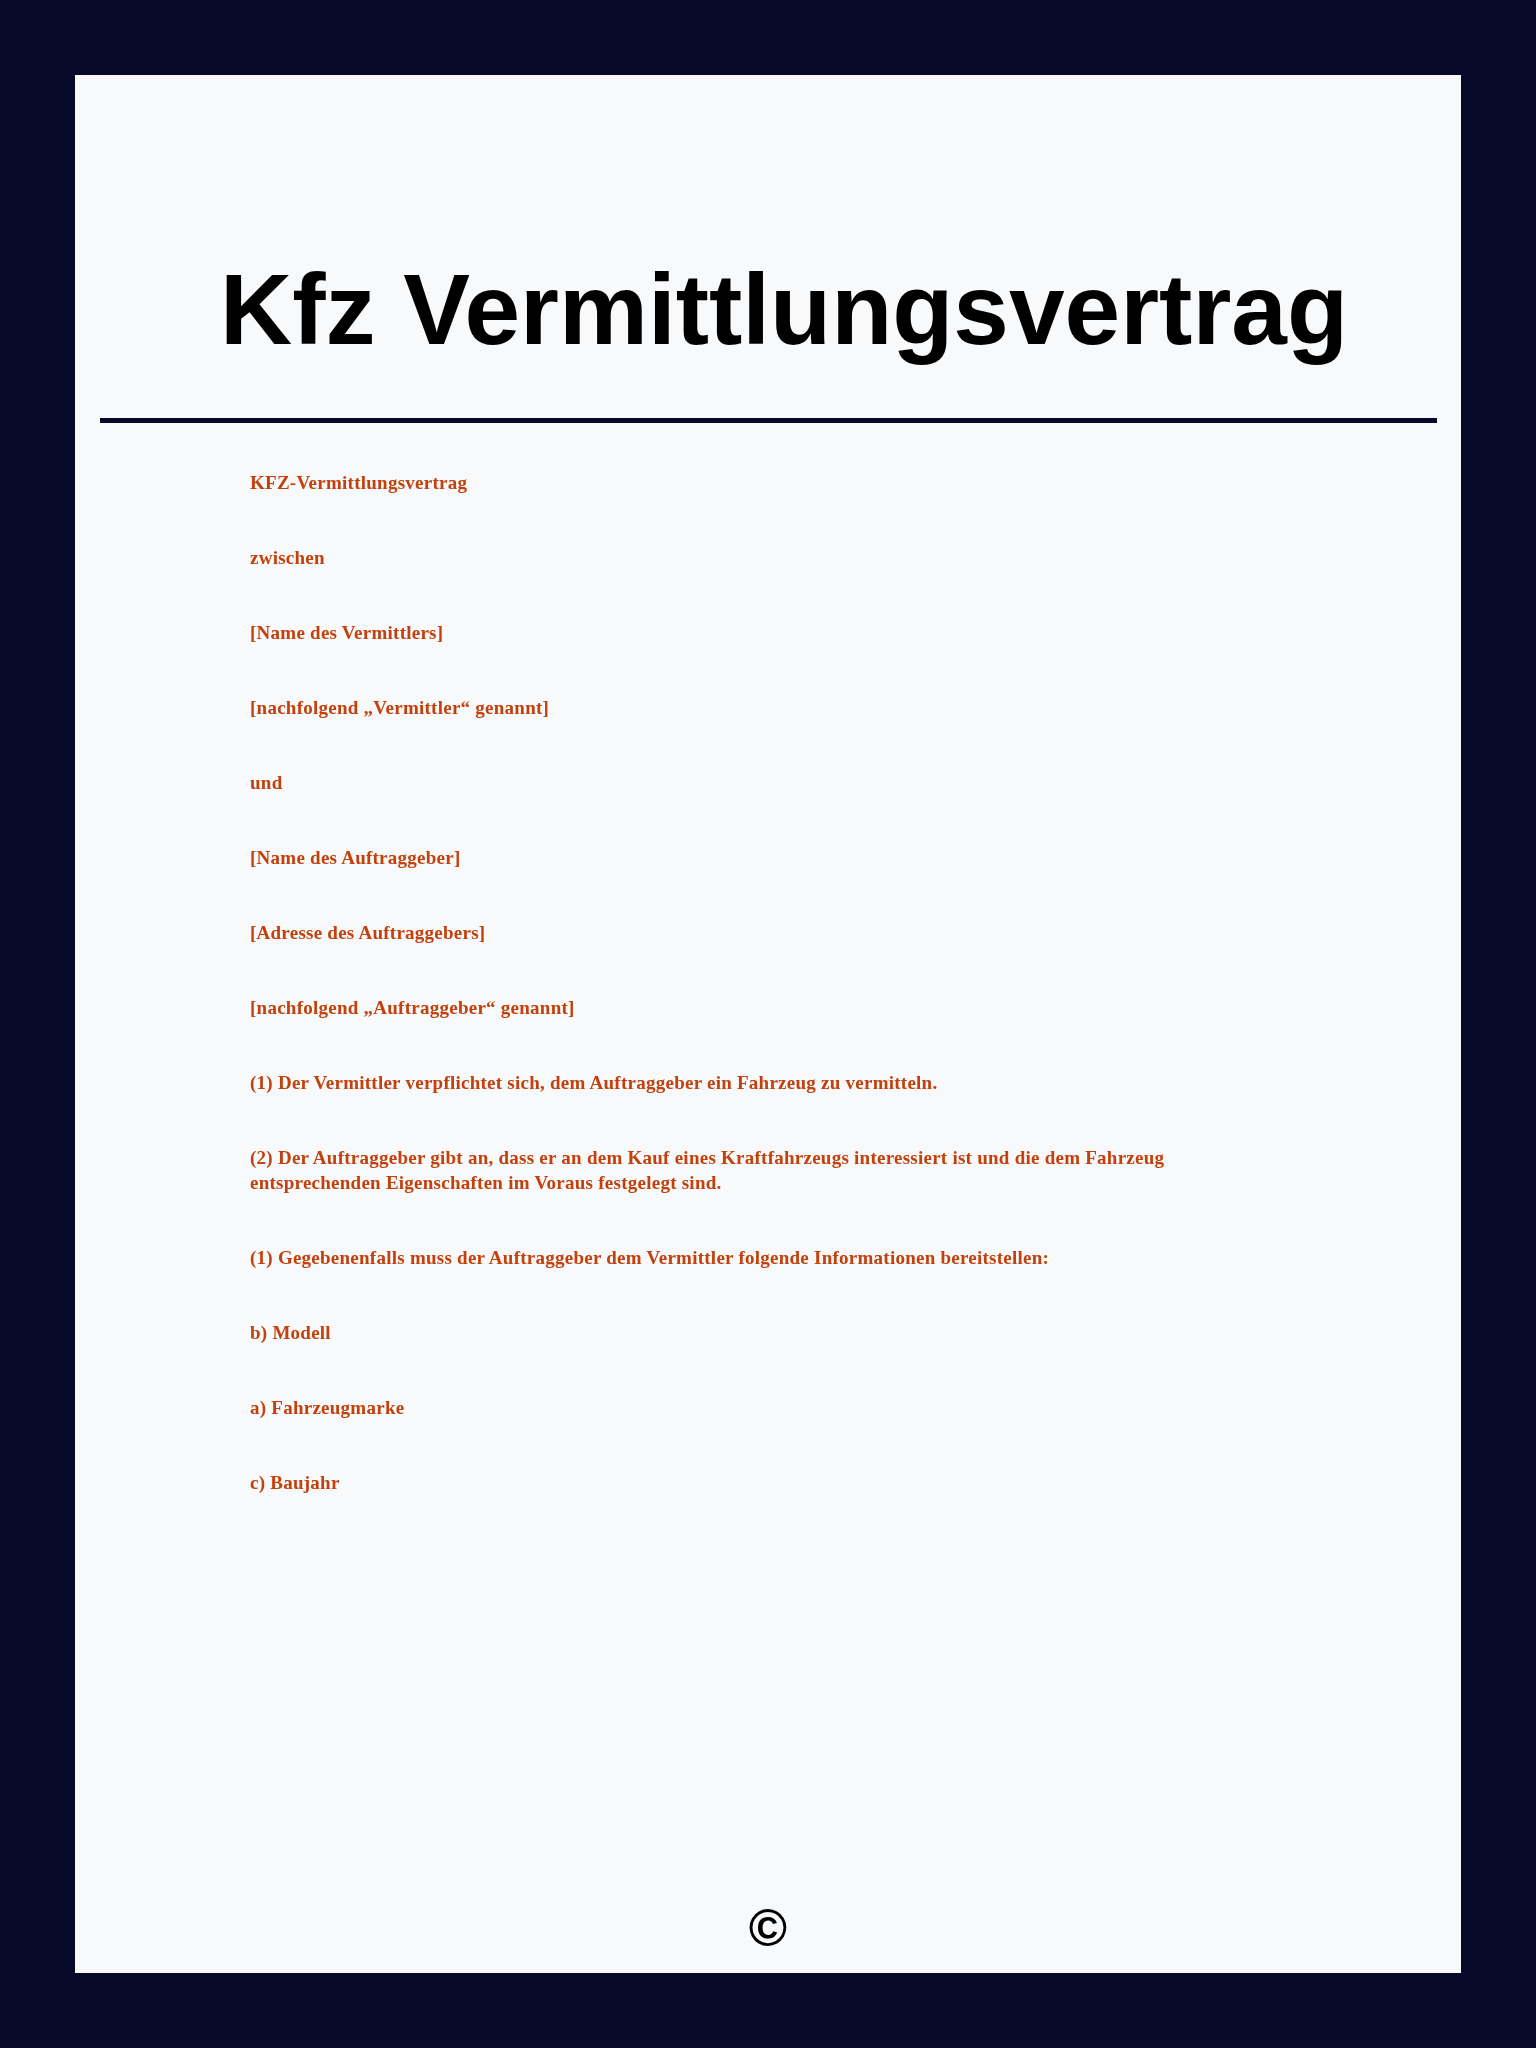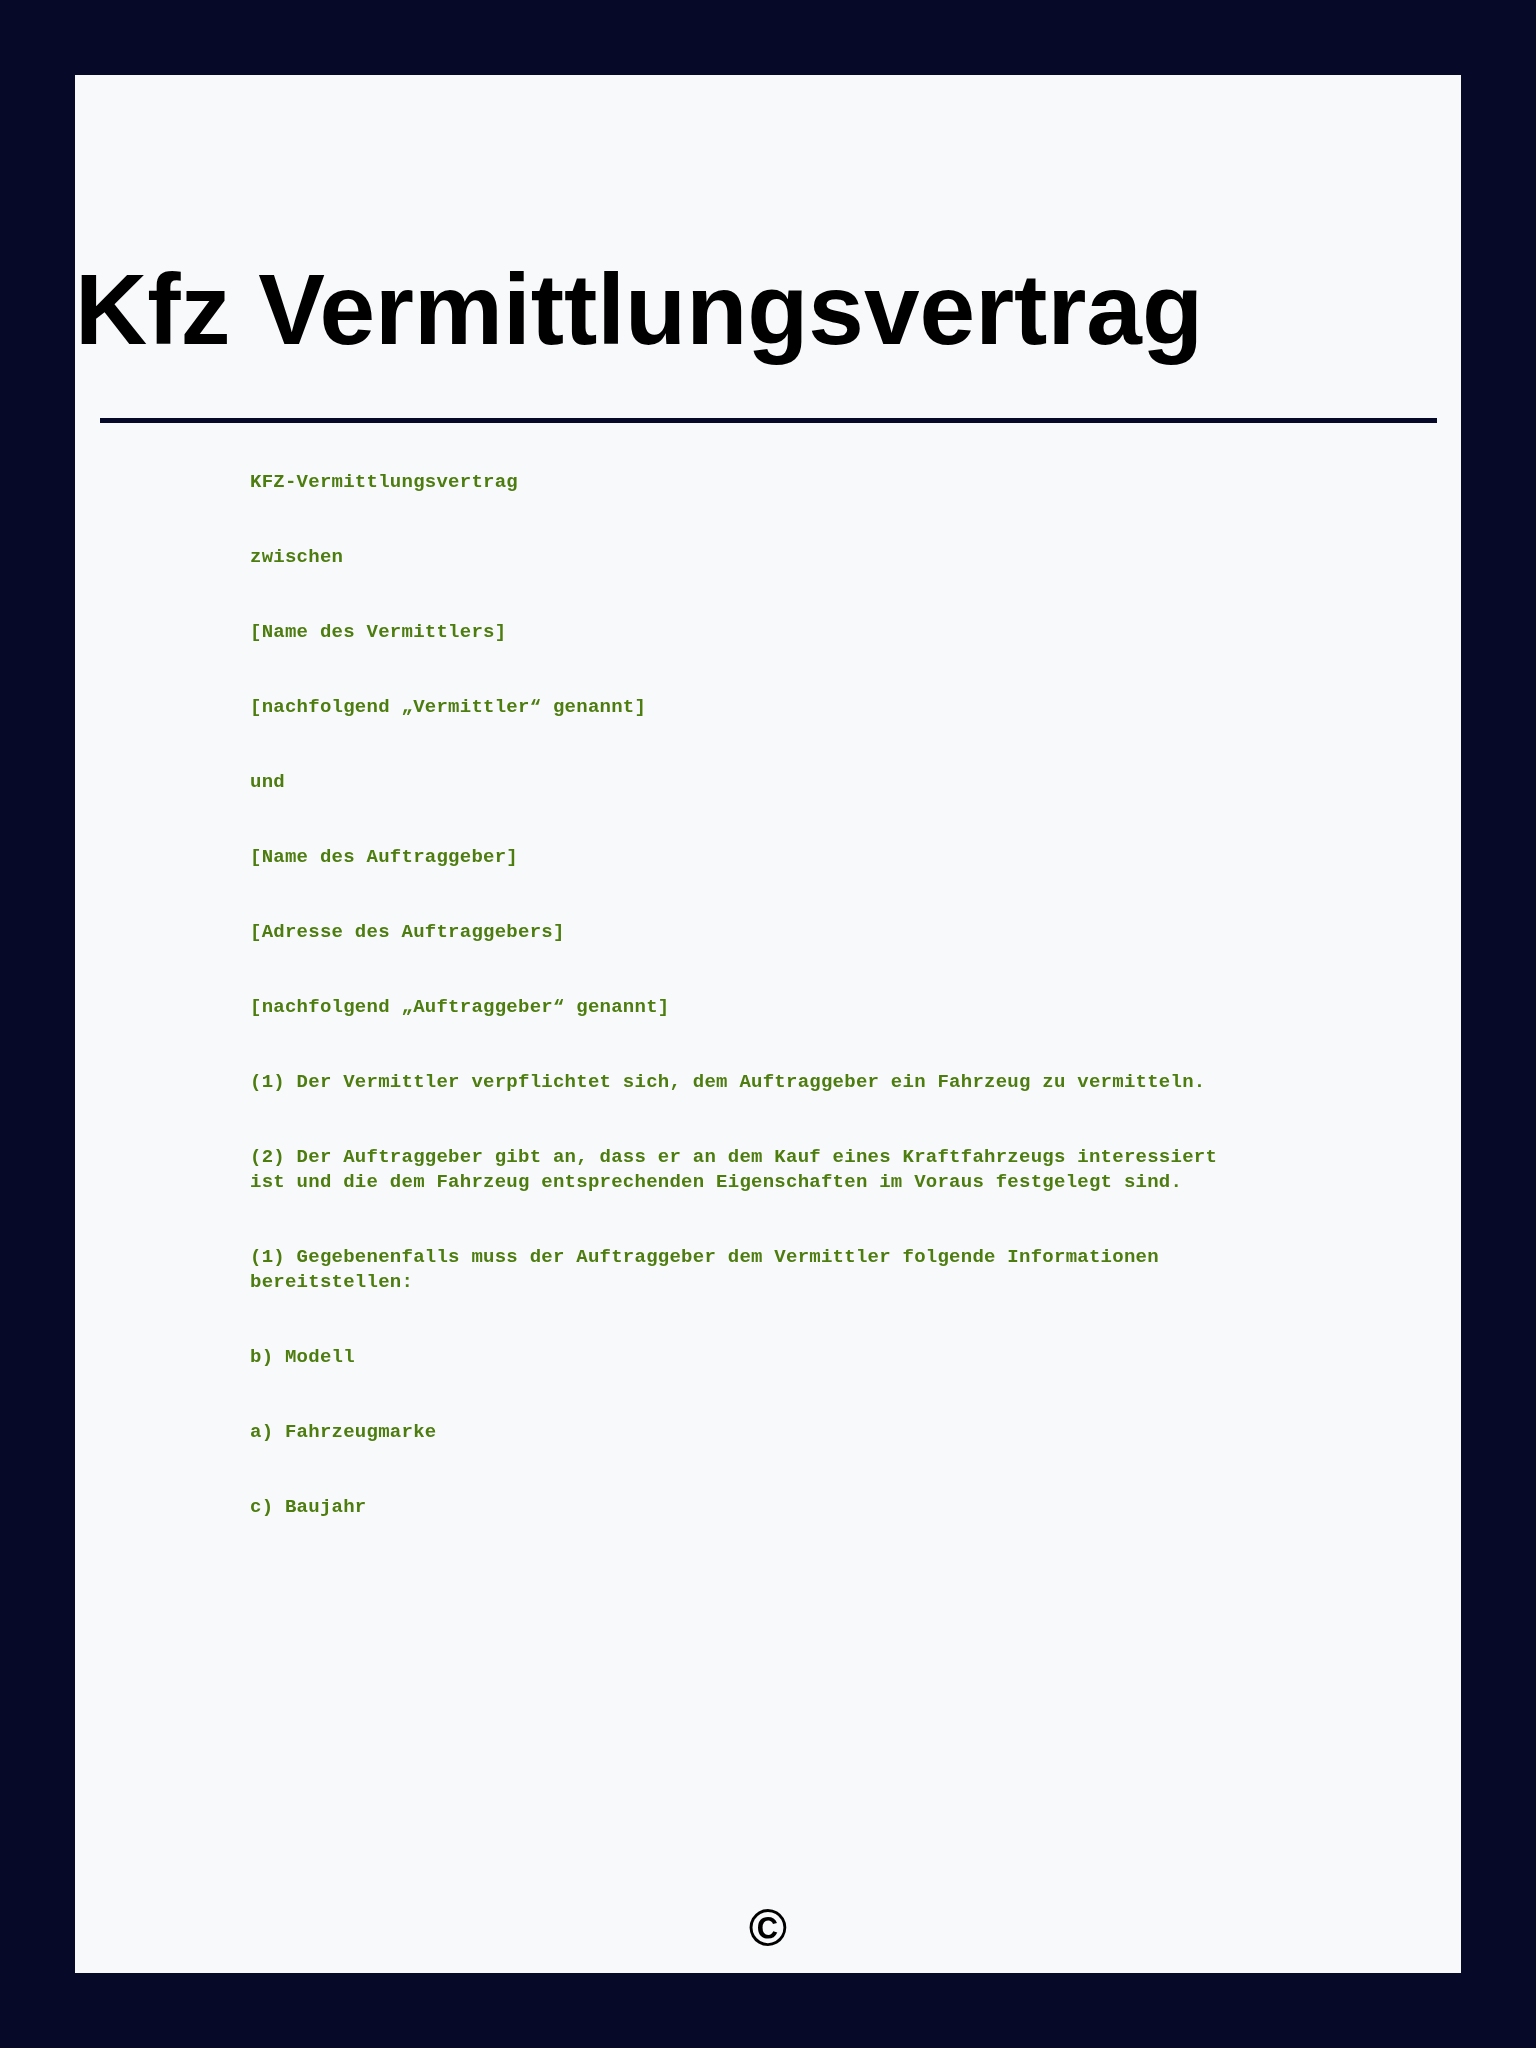--- a/index.html
+++ b/index.html
@@ -17,46 +17,47 @@
   .page {
     position: absolute;
     left: 75px;
     top: 75px;
     width: 1386px;
     height: 1898px;
     background: #f8f9fb;
   }
   .title {
     position: absolute;
-    left: 0;
+    left: 16px;
     top: 177px;
     width: 1386px;
     margin: 0;
+    text-align: center;
     font-family: "Liberation Sans", sans-serif;
     font-weight: bold;
     font-size: 100px;
     line-height: 115px;
     color: #000000;
     white-space: nowrap;
   }
   .rule {
     position: absolute;
     left: 25px;
     top: 343px;
     width: 1337px;
     height: 5px;
     background: #060a28;
   }
   .body-text {
     position: absolute;
     left: 175px;
     top: 395px;
     width: 1000px;
-    color: #4d7c0f;
-    font-family: Liberation Mono, monospace;
+    color: #c2410c;
+    font-family: Liberation Serif, serif;
     font-weight: bold;
     font-size: 19px;
     line-height: 25px;
     letter-spacing: 0.25px;
   }
   .body-text p {
     margin: 0 0 50px 0;
   }
   .body-text .group-gap {
     margin-top: 50px;

